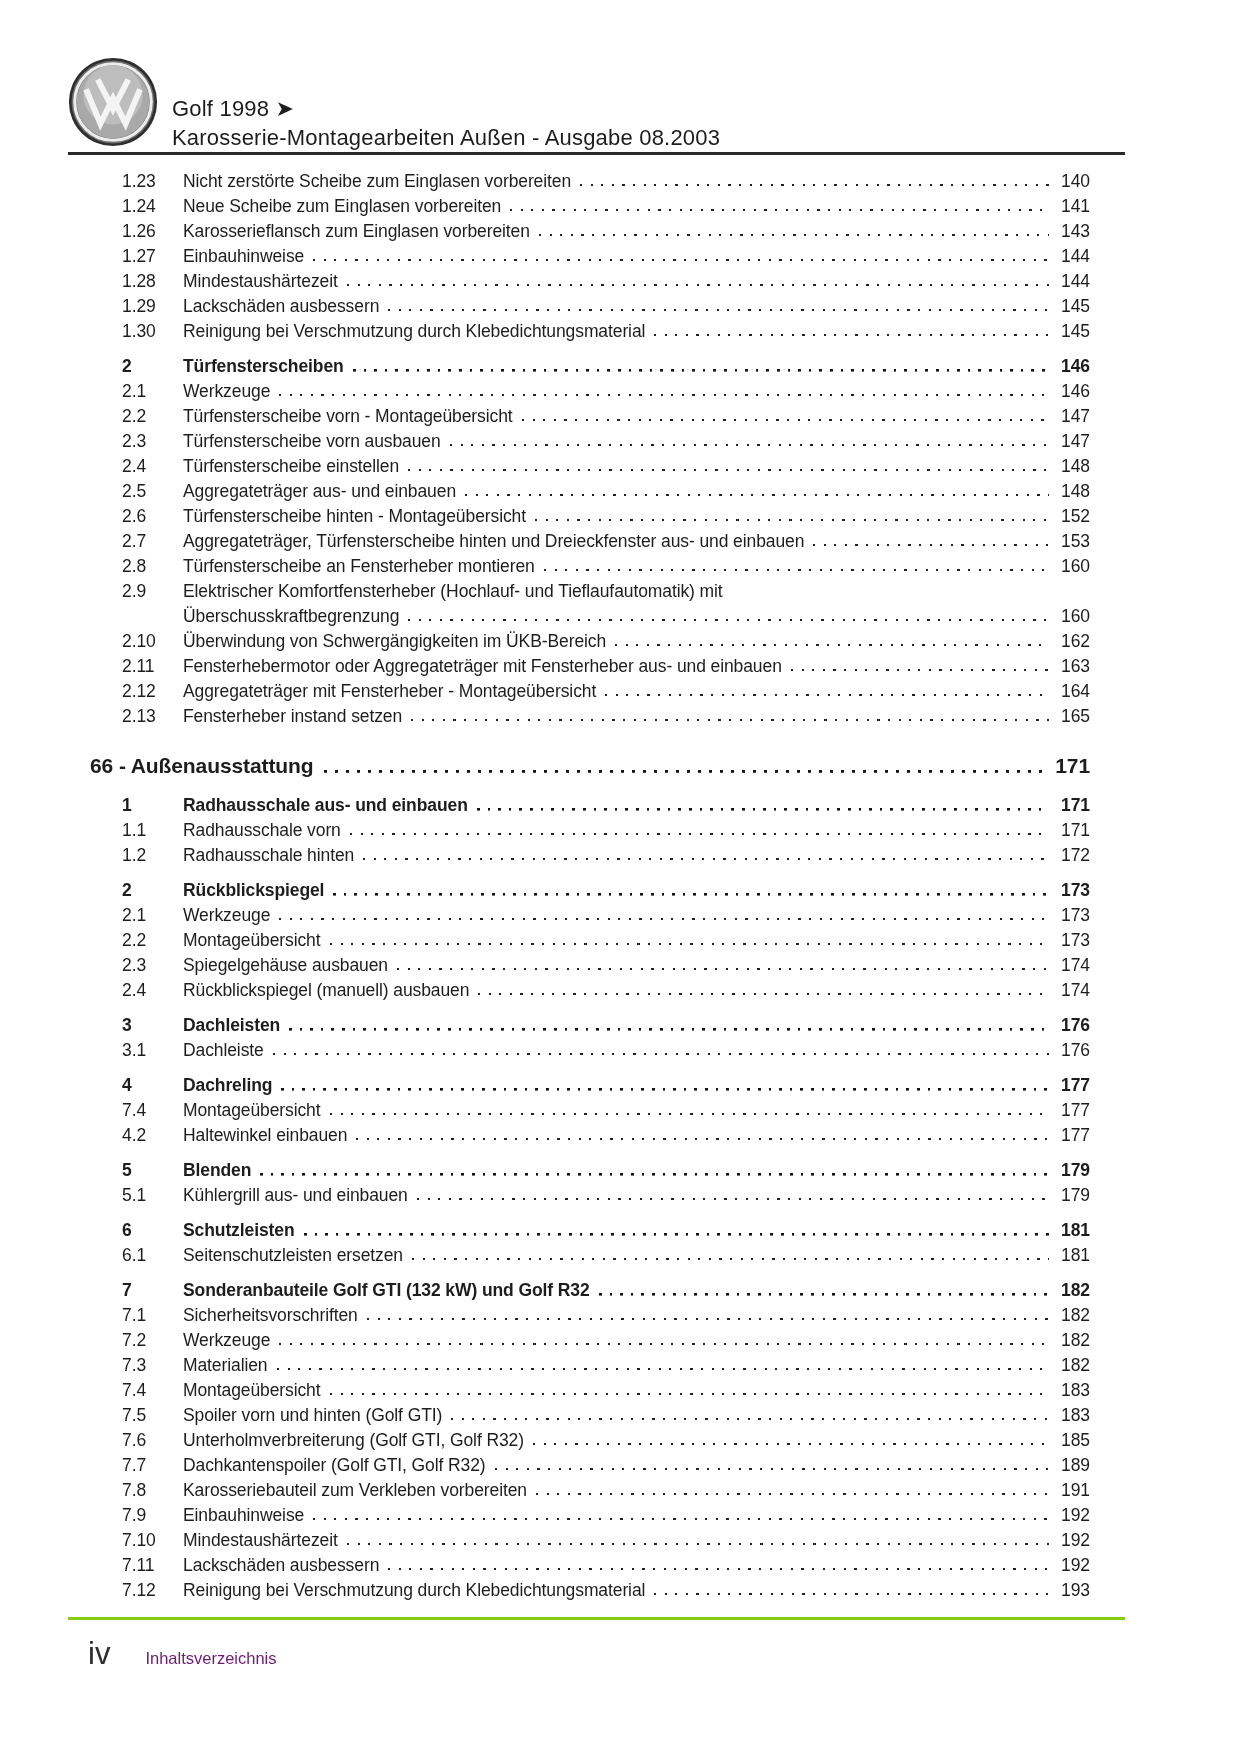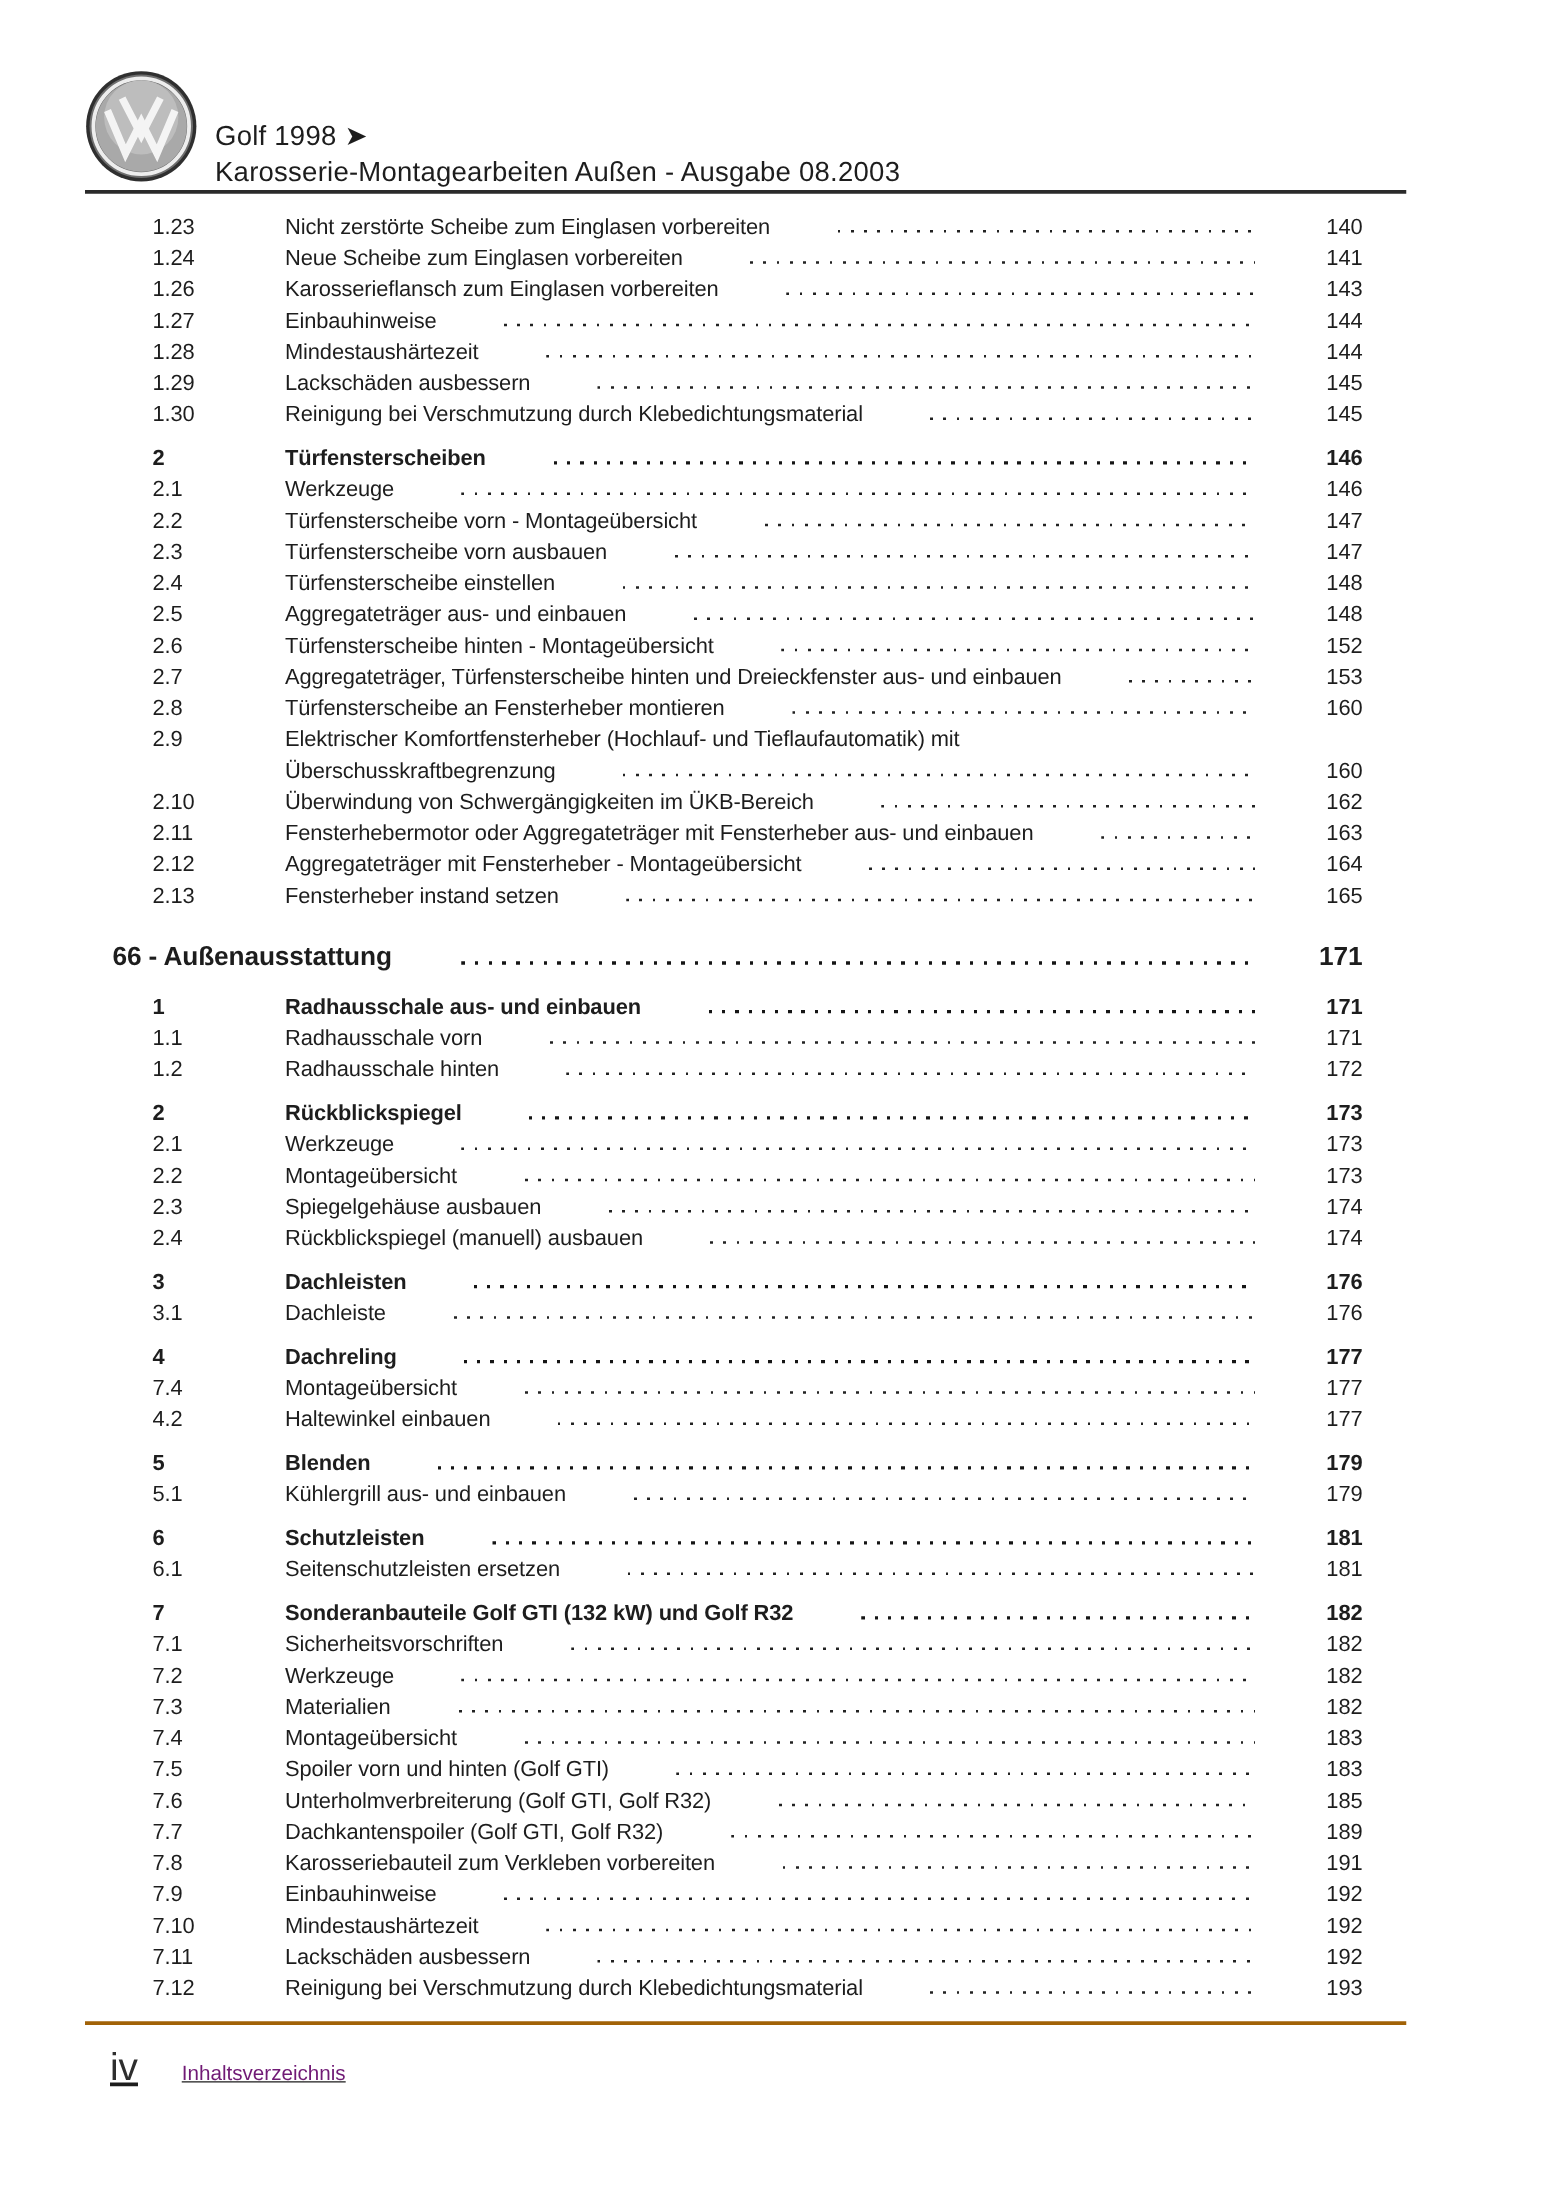--- a/index.html
+++ b/index.html
@@ -14,21 +14,21 @@
     height:94px;
     border-bottom:3px solid #2a2a2a;
     display:flex;align-items:flex-end;
   }
   .logo{flex:none;margin-bottom:1px;}
   .header-text{margin-left:14px;margin-bottom:0px;}
   .header-line{font-size:22px;line-height:29px;letter-spacing:.2px;white-space:nowrap;}
   
   .toc{margin:14px 150px 0 90px;}
   .toc-row{line-height:25px;font-size:17.5px;letter-spacing:-0.1px;}
-  .toc-line{display:flex;align-items:baseline;gap:45px;}
+  .toc-line{display:flex;align-items:baseline;}
   .level-sub .toc-line,.level-section .toc-line{padding-left:32px;}
   .num{flex:none;width:61px;}
   .title{flex:0 1 auto;white-space:nowrap;}
   .leader{
     flex:1 1 auto;height:3px;margin:0 7px 0 9px;min-width:14px;
     background:repeating-linear-gradient(90deg,#222 0 2.2px,transparent 2.2px 10.6px) left top/100% 2.2px no-repeat;
   }
   .page{flex:none;min-width:34px;text-align:right;}
   .level-section{font-weight:bold;margin-top:10px;}
   .level-section .leader{
@@ -36,23 +36,23 @@
     height:3.2px;
   }
   .level-chapter{font-weight:bold;font-size:21px;line-height:30px;margin:22px 0 12px;}
   .level-chapter .leader{
     background:repeating-linear-gradient(90deg,#151515 0 2.8px,transparent 2.8px 11px) left top/100% 2.8px no-repeat;
     height:3.4px;margin-left:11px;
   }
   
   .footer{
     margin:14px 115px 0 68px;
-    border-top:3px solid #a16207;
+    border-top:3px solid #84cc16;
     padding-top:16px;
-    display:flex;align-items:baseline;text-decoration:underline;
+    display:flex;align-items:baseline;
   }
   .footer-roman{font-size:31px;color:#2e2e2e;margin-left:20px;}
   .footer-label{font-size:16.5px;color:#701a75;margin-left:35px;}
 </style>
 </head>
 <body>
 
 <div class="header">
   <span class="logo">
     <svg width="90" height="90" viewBox="0 0 100 100" aria-hidden="true">

